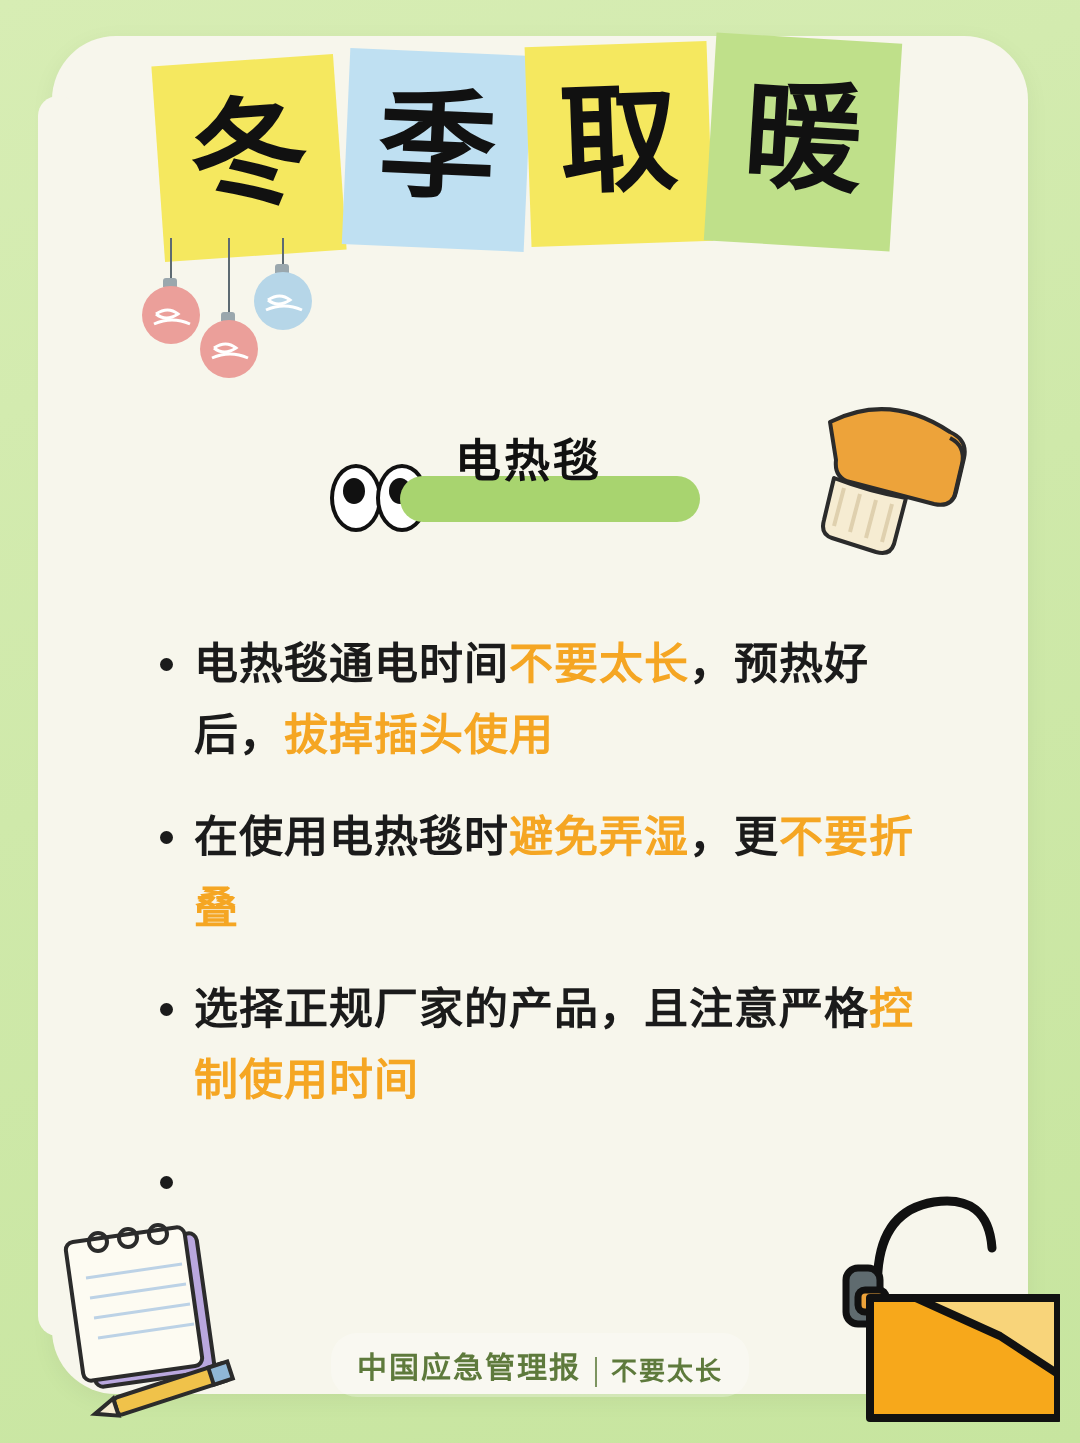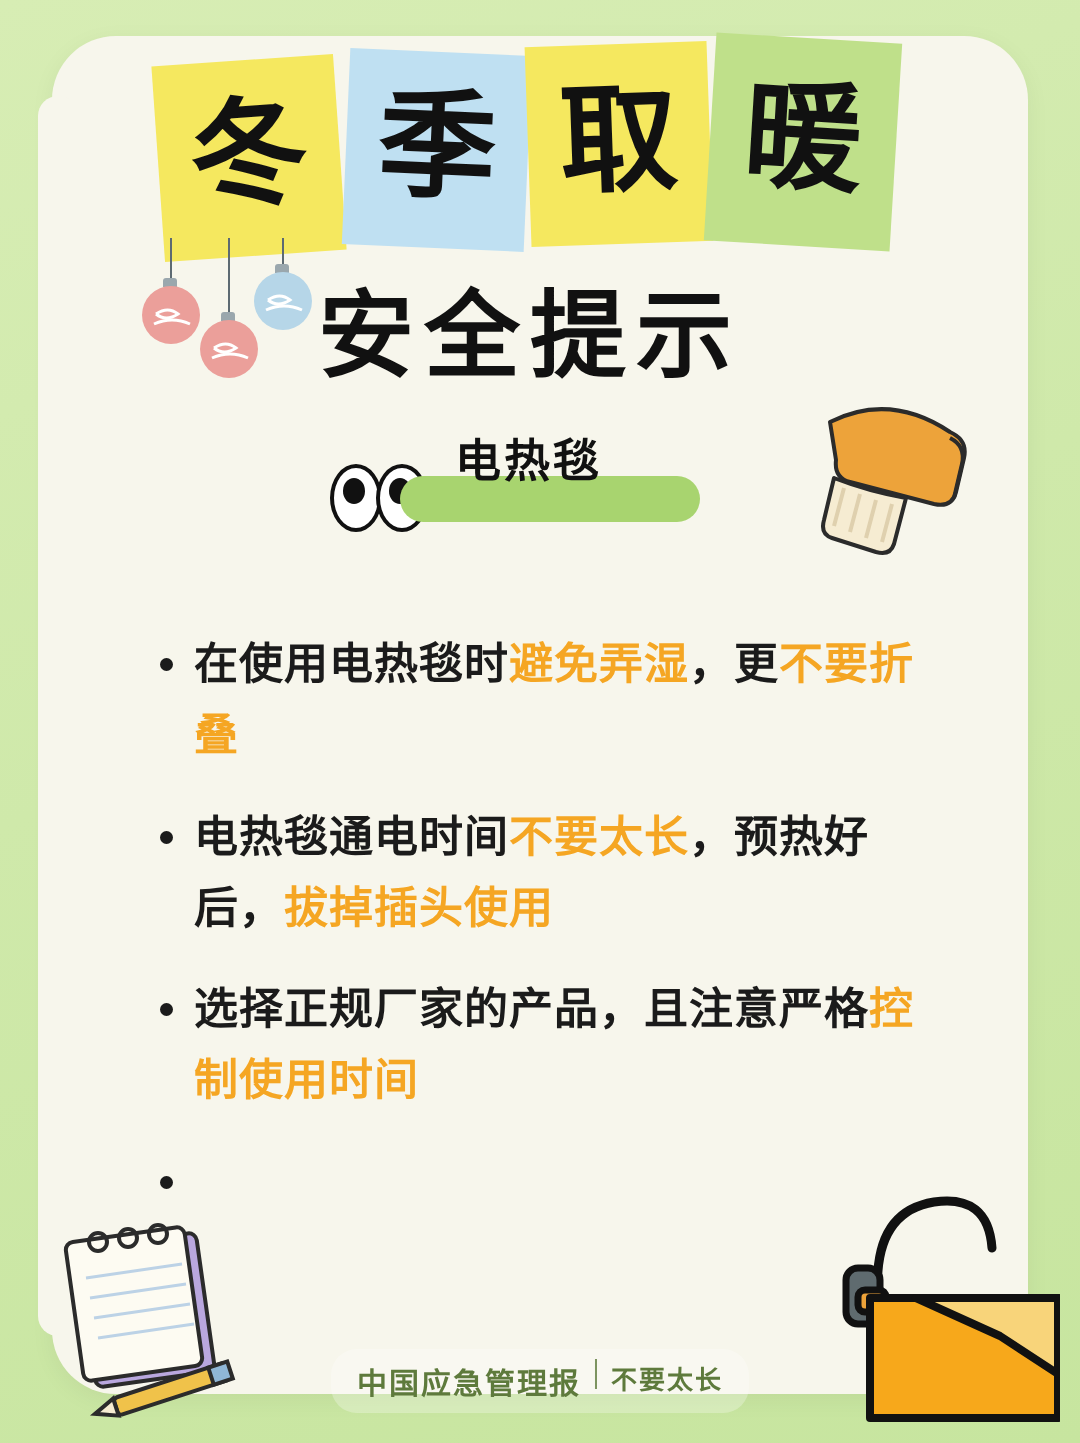--- a/index.html
+++ b/index.html
@@ -196,23 +196,23 @@
 
   
   .notebook { position: absolute; left: 52px; top: 1212px; width: 230px; height: 210px; }
   .bag { position: absolute; left: 800px; top: 1148px; width: 260px; height: 280px; }
 
   
   .footer {
     position: absolute;
     left: 50%;
     transform: translateX(-50%);
-    bottom: 30px;
+    bottom: 46px;
     display: flex;
-    align-items: flex-start;
+    align-items: flex-end;
     gap: 14px;
     padding: 10px 26px;
     background: rgba(255,255,255,0.28);
     border-radius: 26px;
   }
   .footer .brand {
     font-family: "Liberation Serif", "DejaVu Serif", serif;
     font-size: 30px;
     font-weight: 700;
     color: #5e7a3c;
@@ -266,21 +266,20 @@
     <svg width="210" height="180" style="position:absolute;left:0;top:0;">
       <path d="M26 76 q12 -8 22 0 q-12 8 -22 0" fill="none" stroke="#fff" stroke-width="3"></path>
       <path d="M24 86 q18 -8 36 0" fill="none" stroke="#fff" stroke-width="3"></path>
       <path d="M84 110 q12 -8 22 0 q-12 8 -22 0" fill="none" stroke="#fff" stroke-width="3"></path>
       <path d="M82 120 q18 -8 36 0" fill="none" stroke="#fff" stroke-width="3"></path>
       <path d="M138 62 q12 -8 22 0 q-12 8 -22 0" fill="none" stroke="#fff" stroke-width="3"></path>
       <path d="M136 72 q18 -8 36 0" fill="none" stroke="#fff" stroke-width="3"></path>
     </svg>
   </div>
 
-  <div class="subtitle">安全提示</div>
 
   <div class="eyes">
     <div class="eye left">
         <div class="pupil"></div>
       </div>
     <div class="eye right">
         <div class="pupil"></div>
       </div>
   </div>
   <div class="tag-bar"></div>
@@ -290,27 +289,27 @@
     <path d="M30 30 q60 -30 120 10 q18 8 14 26 l-8 34 q-4 16 -22 12 l-84 -22 q-16 -4 -14 -22 z" fill="#eda33a" stroke="#2b2b2b" stroke-width="4" stroke-linejoin="round"></path>
     <path d="M34 86 q36 14 72 20 l-12 46 q-4 12 -18 8 l-44 -14 q-12 -4 -8 -18 z" fill="#f6ecd2" stroke="#2b2b2b" stroke-width="4" stroke-linejoin="round"></path>
     <path d="M44 96 l-10 38 M60 102 l-10 38 M76 108 l-10 38 M92 112 l-10 38" stroke="#dfd0ae" stroke-width="4" fill="none"></path>
     <path d="M150 46 q16 8 12 26 l-8 34" stroke="#2b2b2b" stroke-width="4" fill="none"></path>
   </svg>
 
   <div class="list">
     <div class="item">
       <span class="dot"></span>
       <span>
-        <span>在使用电热毯时</span><span class="hl">避免弄湿</span><span>，更</span><span class="hl">不要折叠</span>
+        <span>电热毯通电时间</span><span class="hl">不要太长</span><span>，预热好后，</span><span class="hl">拔掉插头使用</span>
       </span>
     </div>
     <div class="item">
       <span class="dot"></span>
       <span>
-        <span>电热毯通电时间</span><span class="hl">不要太长</span><span>，预热好后，</span><span class="hl">拔掉插头使用</span>
+        <span>在使用电热毯时</span><span class="hl">避免弄湿</span><span>，更</span><span class="hl">不要折叠</span>
       </span>
     </div>
     <div class="item">
       <span class="dot"></span>
       <span>
         <span>选择正规厂家的产品，且注意严格</span><span class="hl">控制使用时间</span>
       </span>
     </div>
     <div class="item">
       <span class="dot"></span>

